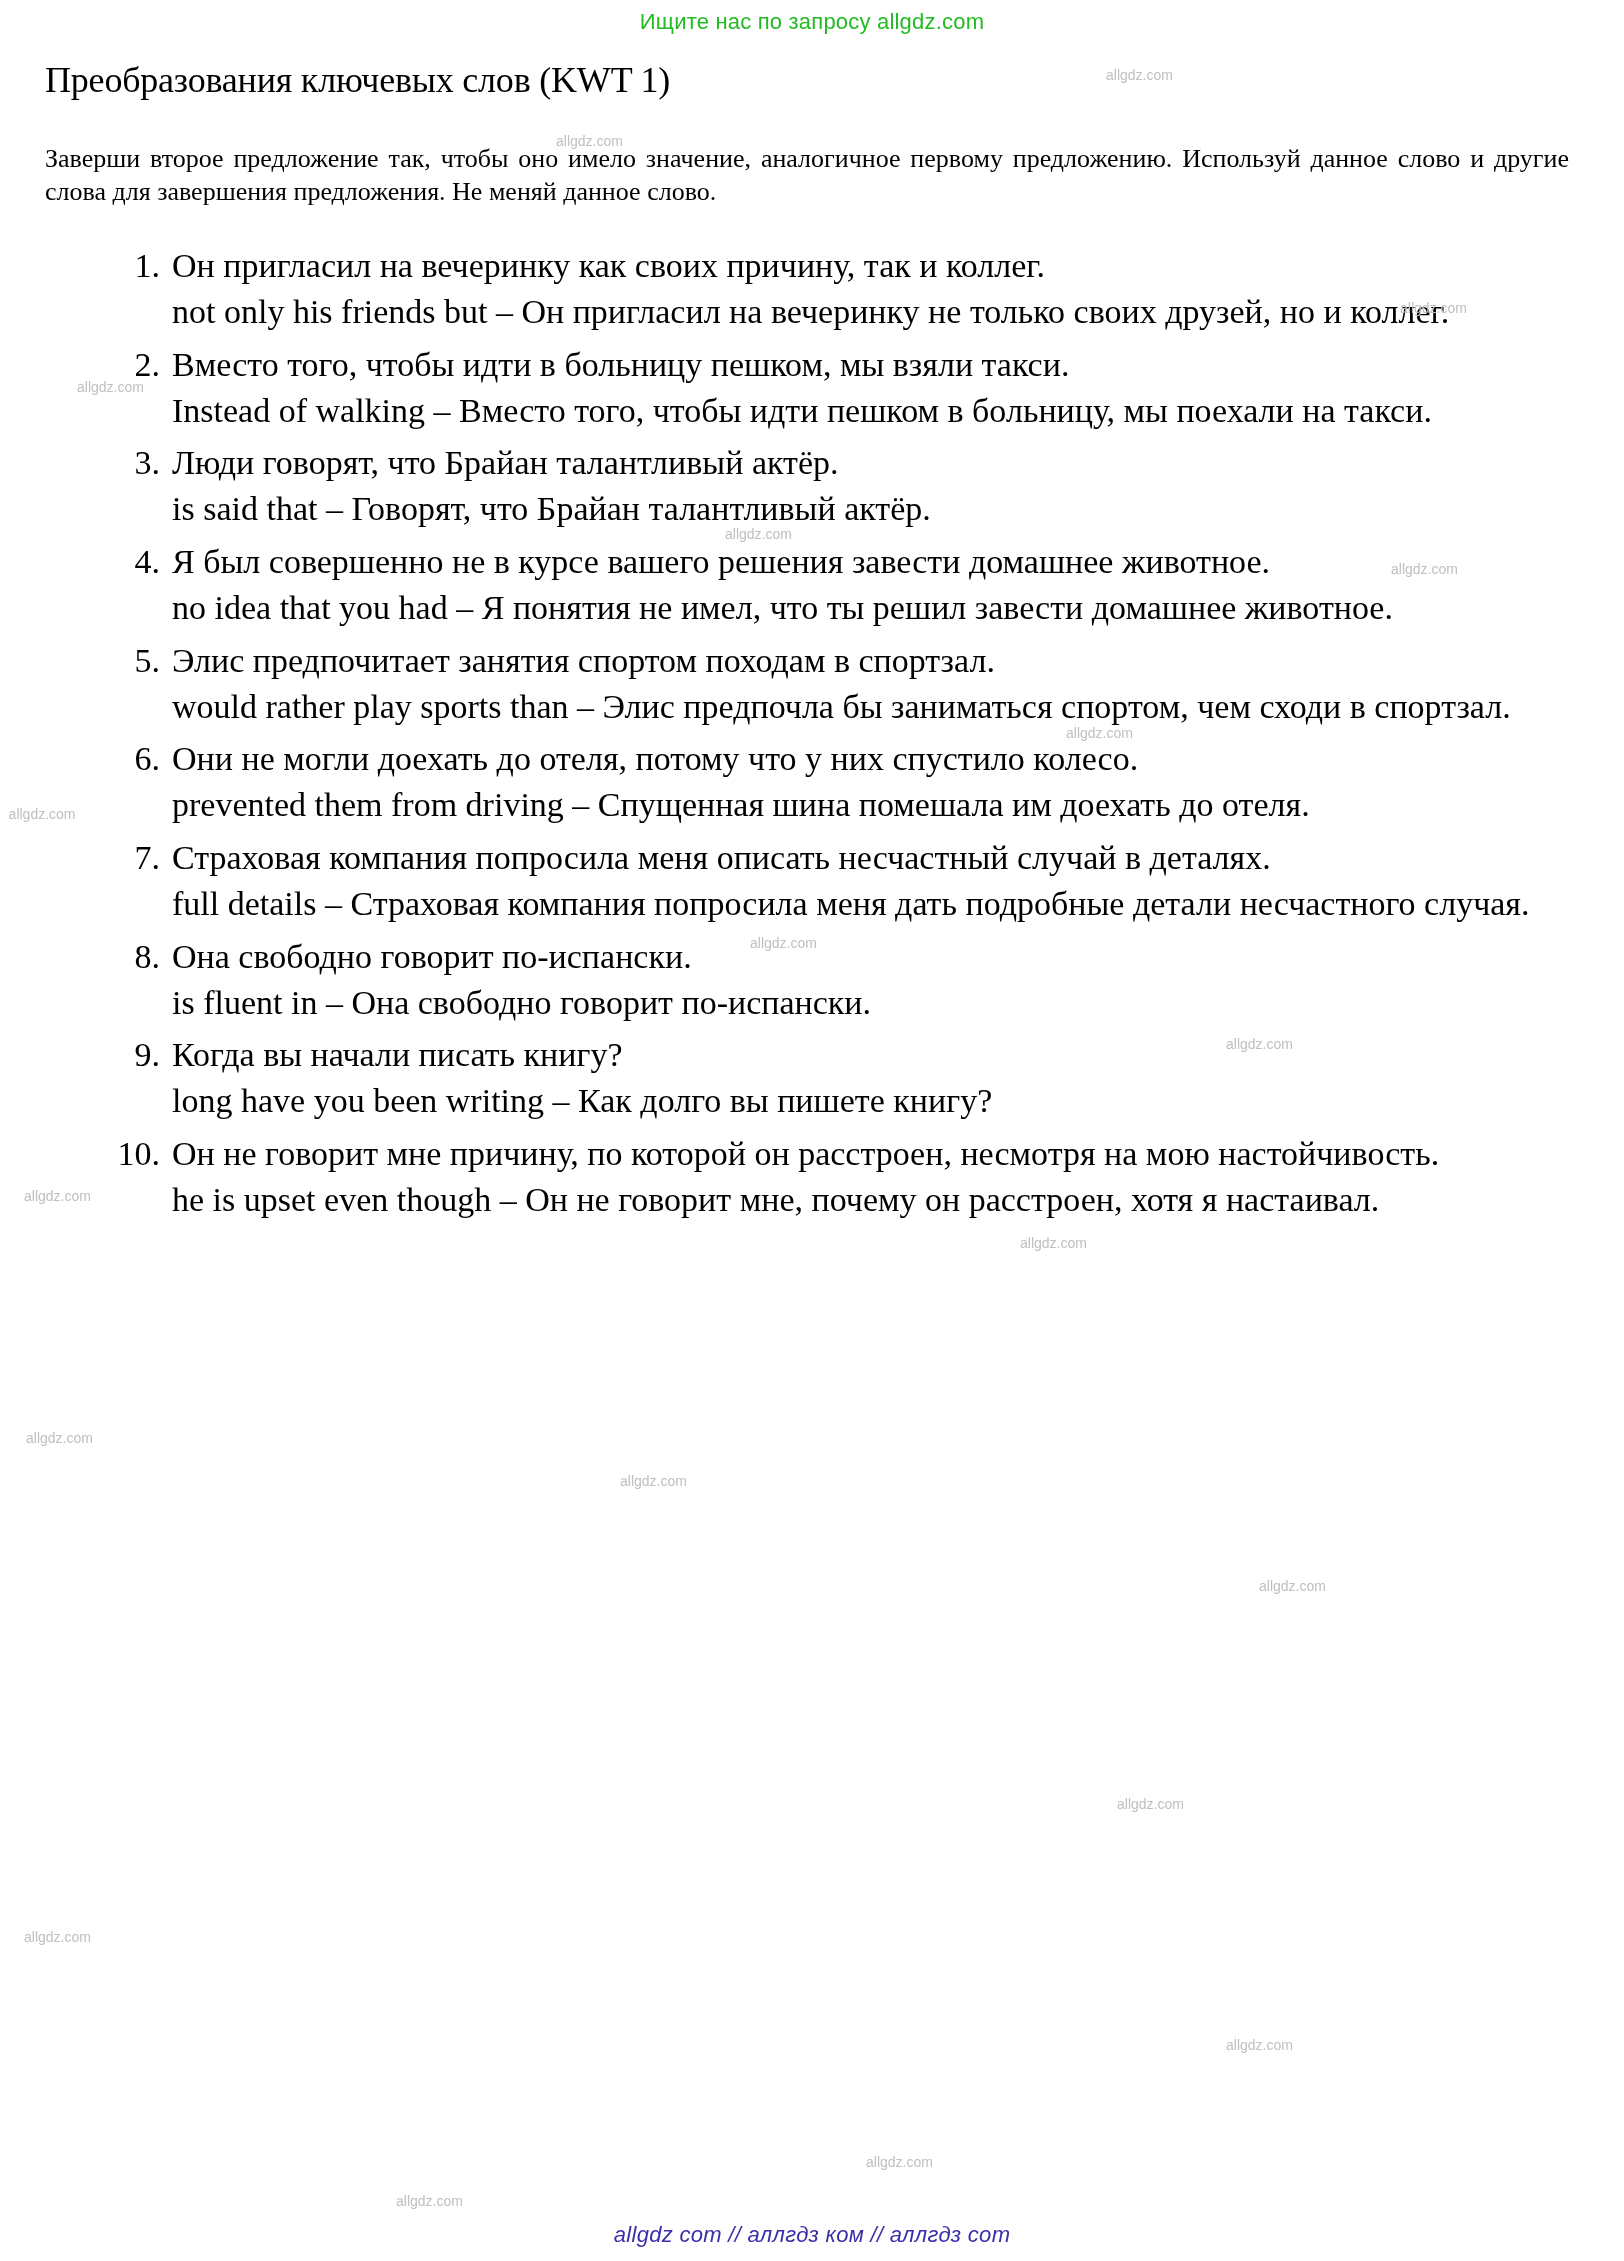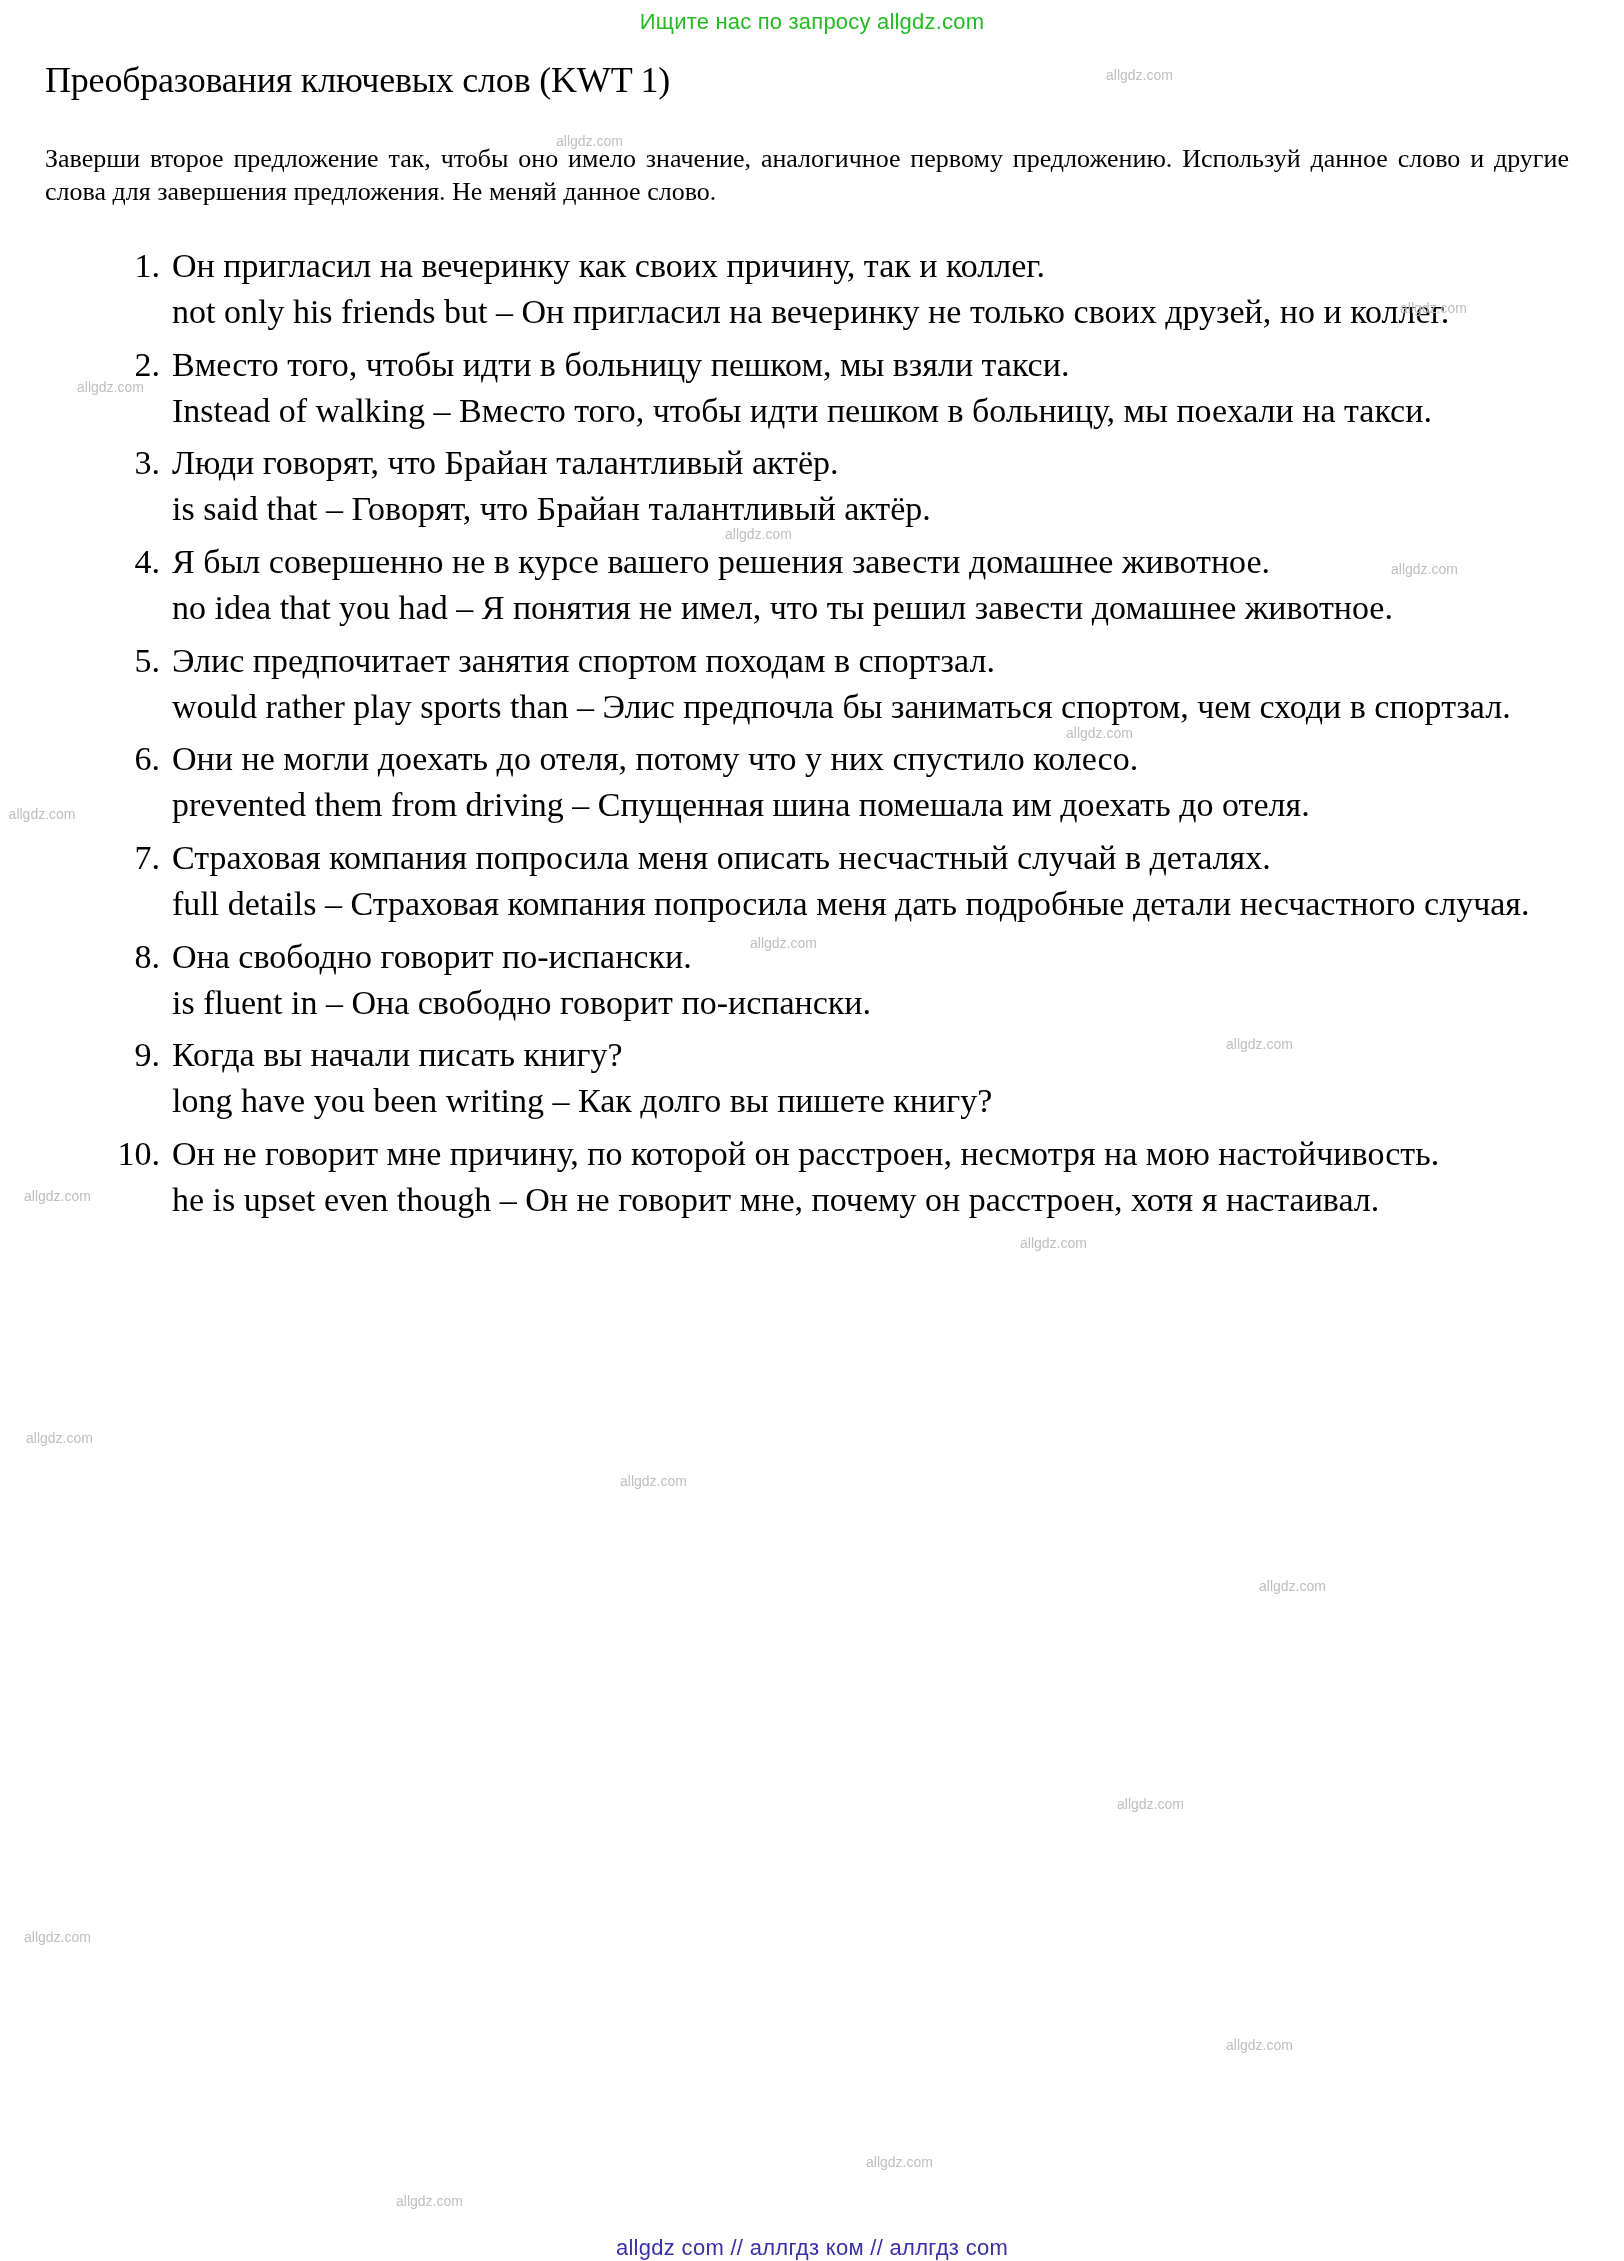--- a/index.html
+++ b/index.html
@@ -88,26 +88,27 @@
     color: #bfbfbf;
     font-family: "Liberation Sans", sans-serif;
     font-size: 14px;
     white-space: nowrap;
     pointer-events: none;
   }
   .footer {
     position: absolute;
     left: 0;
     right: 0;
-    bottom: 0;
+    bottom: 13px;
     text-align: center;
     color: #3b2fa8;
     font-family: "Liberation Sans", sans-serif;
     font-size: 22px;
     letter-spacing: 0.3px;
+    font-style: italic;
   }
 </style>
 </head>
 <body>
 
 <div class="page">
 
   <div class="topbanner">Ищите нас по запросу allgdz.com</div>
 
   <h1 class="doc-title">Преобразования ключевых слов (KWT 1)</h1>

